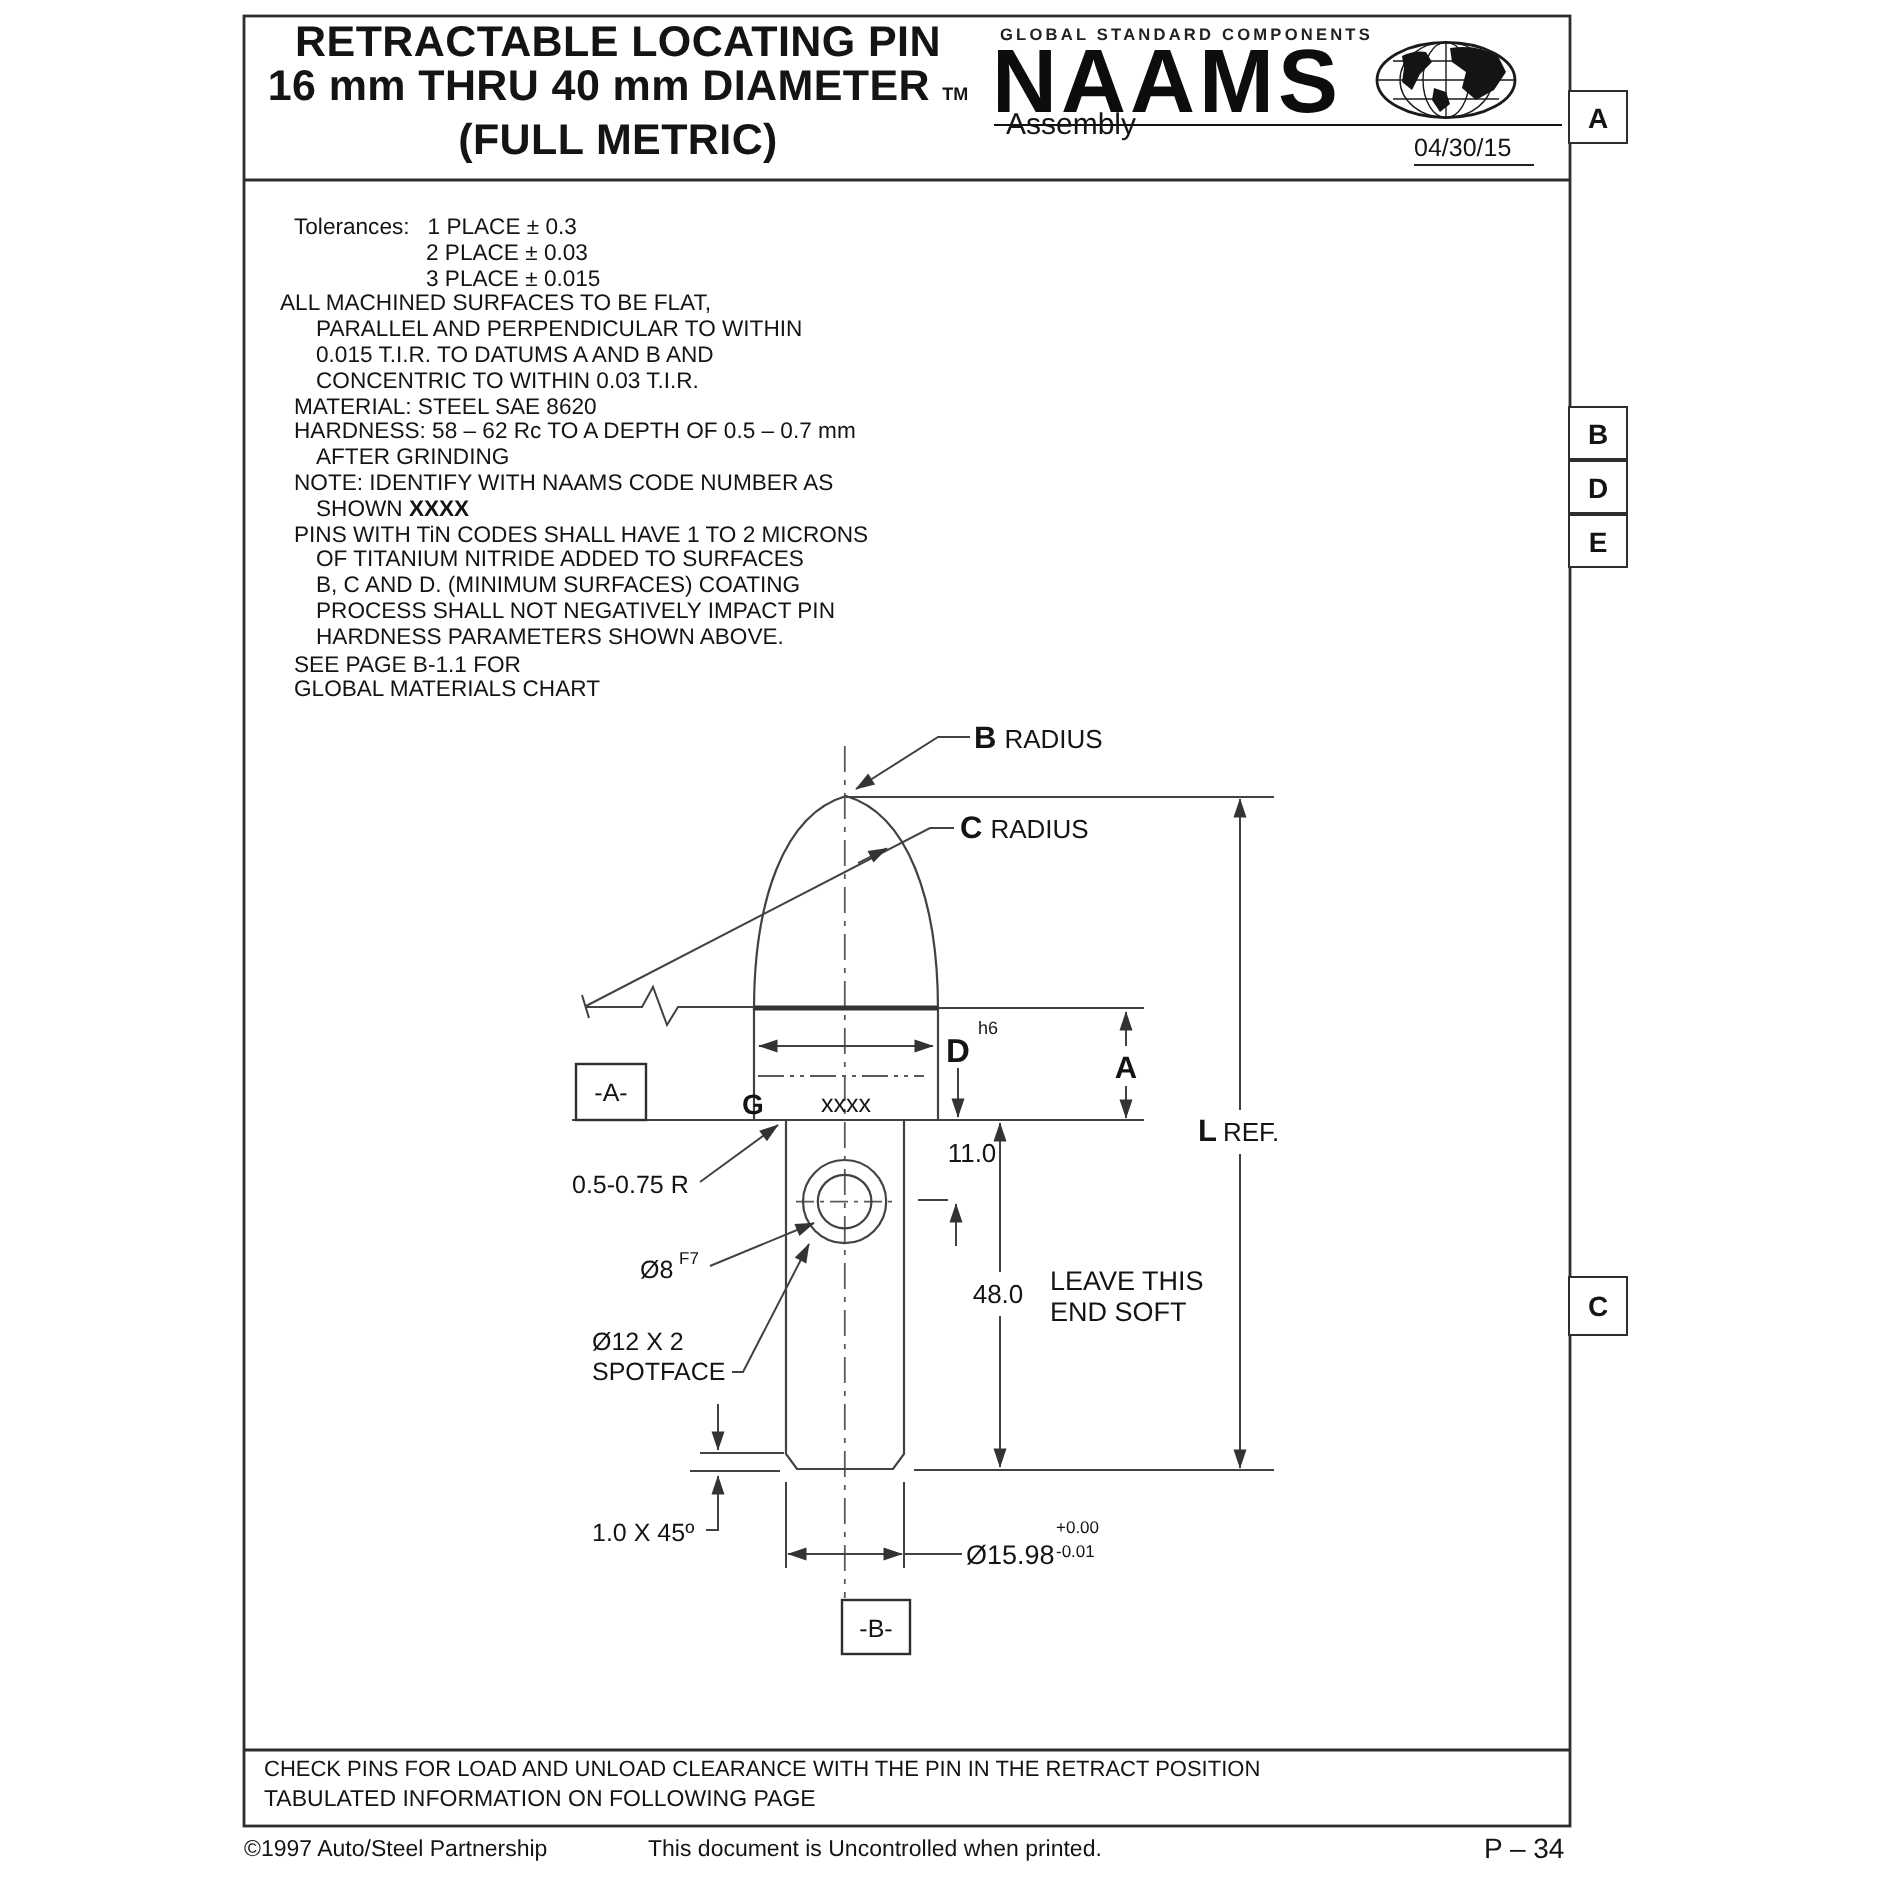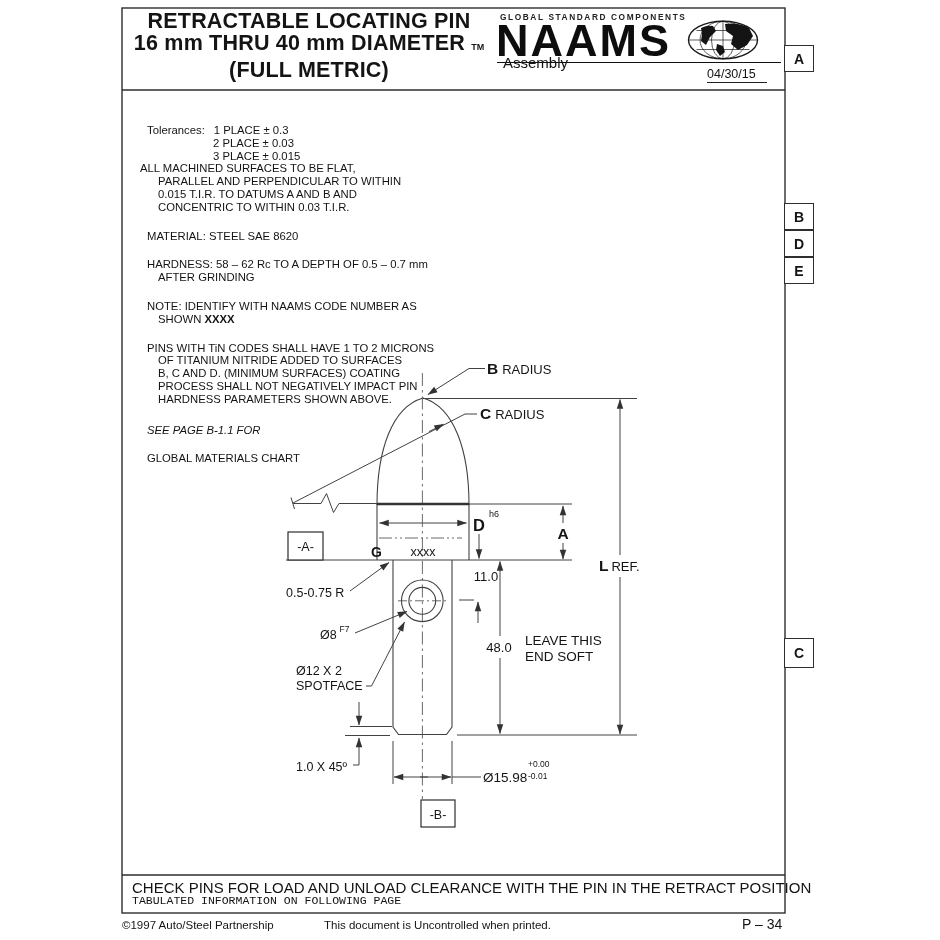--- a/index.html
+++ b/index.html
@@ -19,27 +19,27 @@
         border-bottom:1.2px solid #222;padding-bottom:1px;}
   #globe{left:687px;top:20px;}
   
   .zone{left:784px;width:28px;height:25px;border:1.3px solid #2e2e2e;background:#fff;
         display:flex;align-items:center;justify-content:center;
         font-weight:bold;font-size:14px;}
   .z-a{top:45px}.z-b{top:203px}.z-d{top:230px}.z-e{top:257px}.z-c{top:638px;height:28px}
   
   #notes{left:140px;top:108px;width:330px;font-size:11.3px;line-height:12.8px;white-space:nowrap;}
   .note-line{position:relative;}
-  .ind-a{padding-left:7px;margin-top:16px;}.ind-b{padding-left:0;}
+  .ind-a{padding-left:7px;}.ind-b{padding-left:0;}
   .ind-c{padding-left:18px;}.ind-t{padding-left:73px;}
-  .gap-top{margin-top:18px;font-style:italic;}
+  .gap-top{margin-top:1px;}
   .b{font-weight:bold;}
   
-  #bottom-note-1{left:132px;top:879px;font-size:15px;}
-  #bottom-note-2{left:132px;top:894px;font-size:11.5px;font-family:Liberation Mono, monospace;}
+  #bottom-note-1{left:132px;top:879px;font-size:11px;}
+  #bottom-note-2{left:132px;top:894px;font-size:11.5px;}
   #footer-left{left:122px;top:919px;font-size:11.5px;}
   #footer-center{left:324px;top:919px;font-size:11.5px;}
   #footer-right{left:742px;top:916px;font-size:14px;}
   text{font-family:"Liberation Sans",sans-serif;fill:#141414;}
 </style>
 </head>
 <body>
 
 <div id="page">
 

